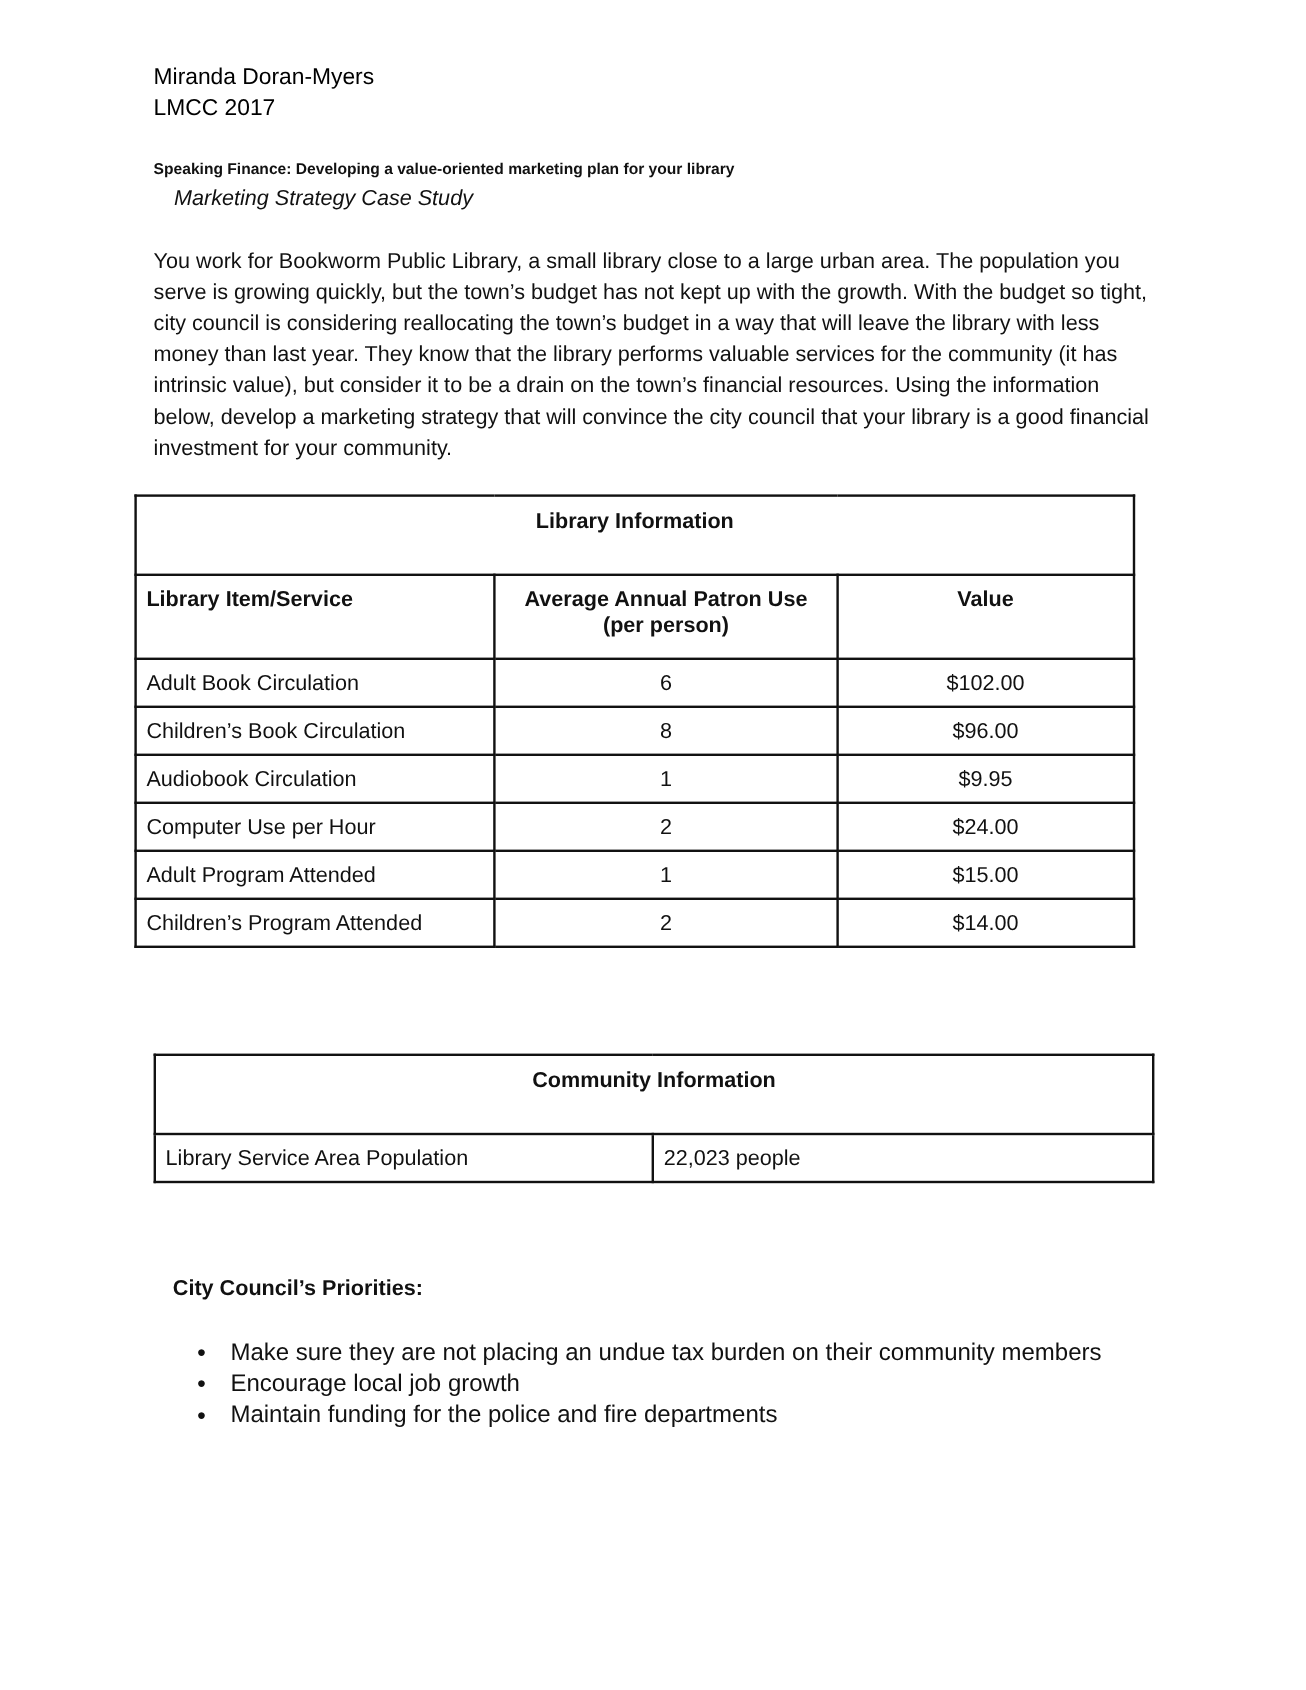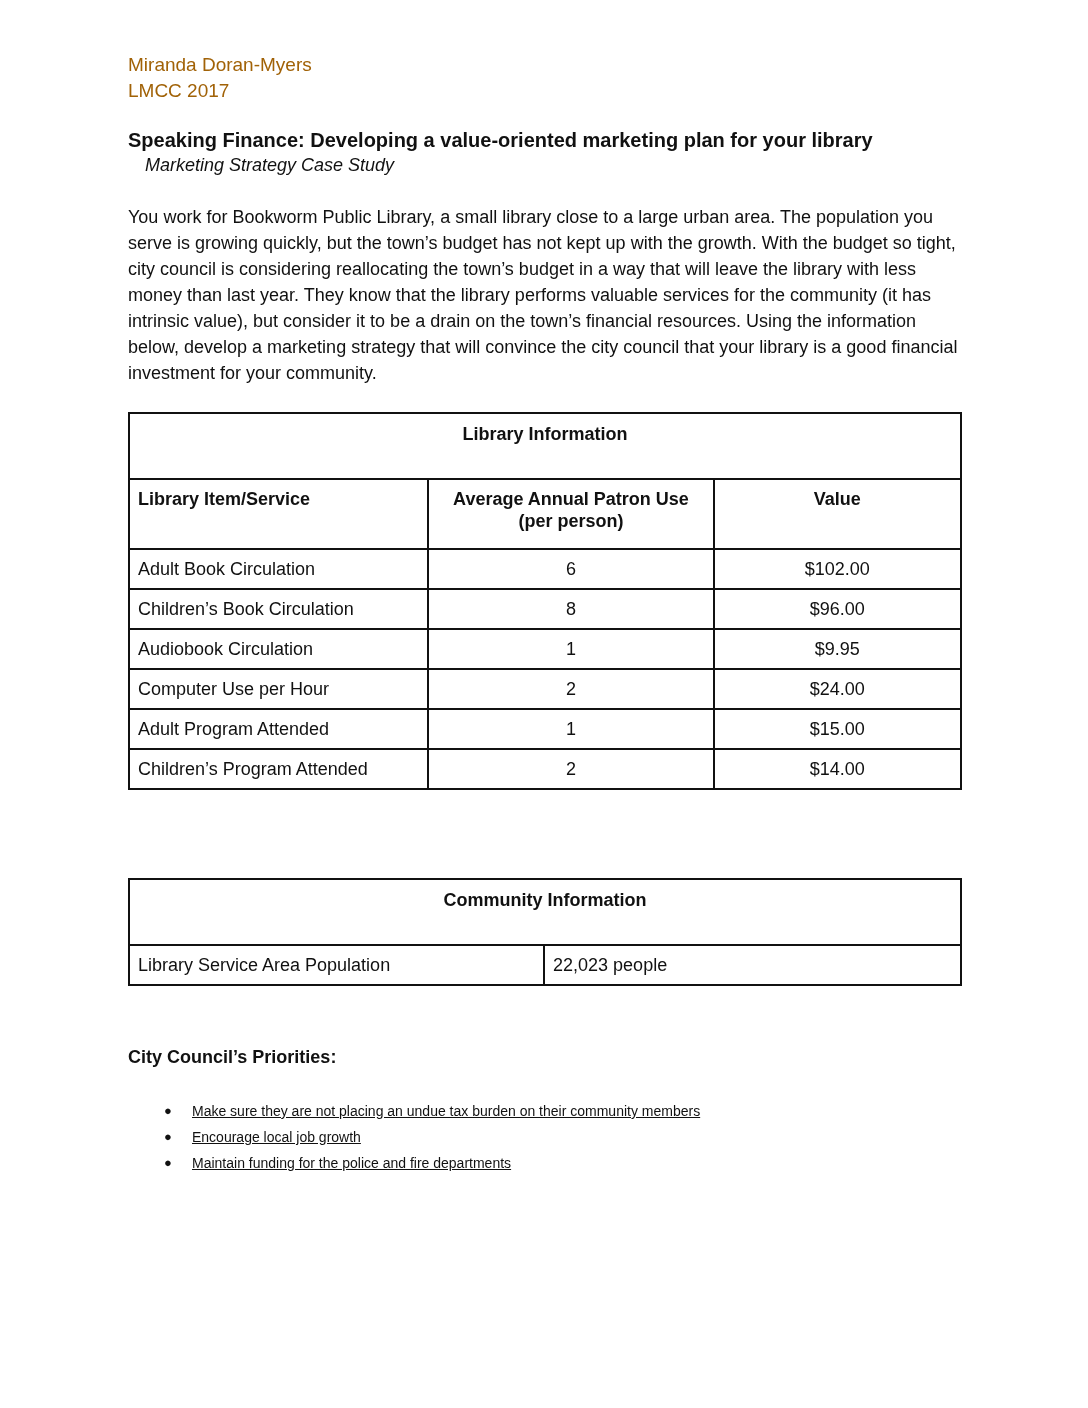--- a/index.html
+++ b/index.html
@@ -1,41 +1,41 @@
 <!DOCTYPE html>
 <html><head>
 <meta charset="utf-8">
 <style>
   html, body { margin: 0; padding: 0; background: #ffffff; }
   body {
     width: 1088px; height: 1408px; position: relative; overflow: hidden;
     font-family: "Liberation Sans", sans-serif; color: #111111;
   }
   .page { position: absolute; left: 128px; top: 52px; width: 834px; }
-  .author { color: #a16207; font-size: 19px; line-height: 26px; }
-  .title { margin-top: 24px; font-weight: bold; font-size: 20px; line-height: 25px; }
+  .author { color: #000000; font-size: 19px; line-height: 26px; }
+  .title { margin-top: 24px; font-weight: bold; font-size: 13px; line-height: 25px; }
   .subtitle { font-style: italic; font-size: 18px; line-height: 25px; margin-left: 17px; }
   .intro { margin-top: 26px; font-size: 18px; line-height: 26px; }
 
   table { border-collapse: collapse; width: 834px; font-size: 18px; }
   td, th { border: 2px solid #111; padding: 0 8px; }
-  .lib-table { position: absolute; left: 128px; top: 412px; }
+  .lib-table { position: absolute; left: 112px; top: 412px; }
   .lib-table th.caption { height: 54px; font-weight: bold; text-align: center; vertical-align: top; padding-top: 10px; }
   .lib-table tr.head th { height: 60px; vertical-align: top; padding-top: 8px; font-weight: bold; line-height: 22px; }
   .lib-table td { height: 38px; }
   .lib-table td.c { text-align: center; }
   .lib-table th.left { text-align: left; }
 
   .com-table { position: absolute; left: 128px; top: 878px; }
   .com-table th.caption { height: 54px; font-weight: bold; text-align: center; vertical-align: top; padding-top: 10px; }
   .com-table td { height: 38px; }
 
   .priorities { position: absolute; left: 128px; top: 1044px; width: 834px; }
-  .priorities h3 { margin: 0; font-size: 18px; font-weight: bold; line-height: 26px; }
-  .priorities ul { margin: 28px 0 0 0; padding-left: 64px; font-size: 14px; line-height: 26px; list-style: none; text-decoration: underline; }
+  .priorities h3 { margin: 16px; font-size: 18px; font-weight: bold; line-height: 26px; }
+  .priorities ul { margin: 28px 0 0 0; padding-left: 64px; font-size: 20px; line-height: 26px; list-style: none; }
   .priorities li { position: relative; }
   .priorities li::before { content: "\25CF"; position: absolute; left: -28px; font-size: 13px; }
 </style>
 </head>
 <body>
 
 <div class="page">
   <div class="author">Miranda Doran-Myers</div>
   <div class="author">LMCC 2017</div>
   <div class="title">Speaking Finance: Developing a value-oriented marketing plan for your library</div>

